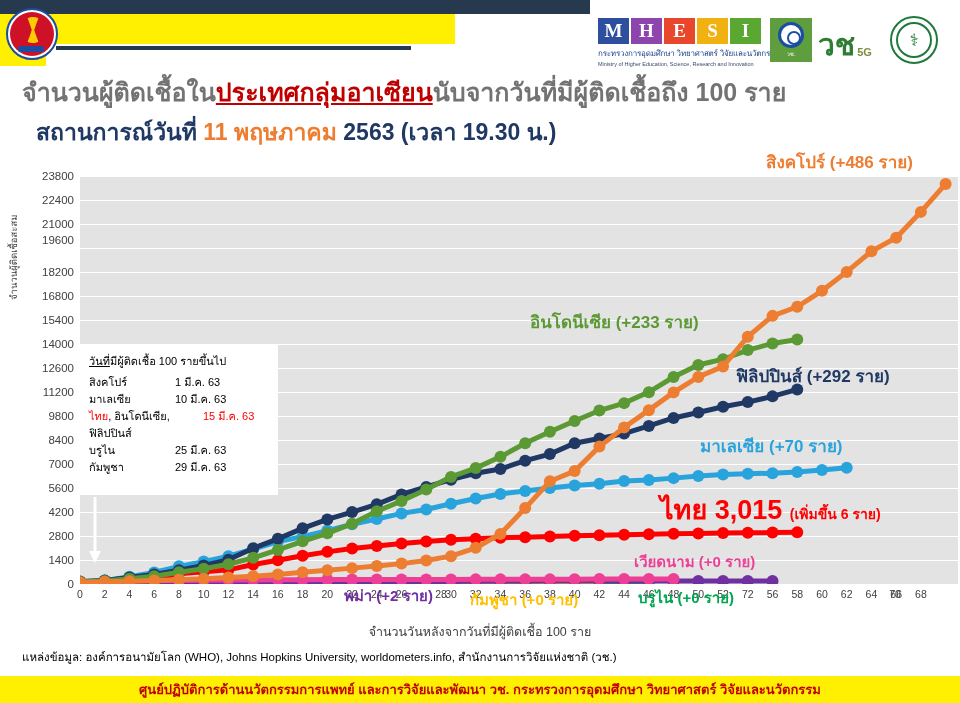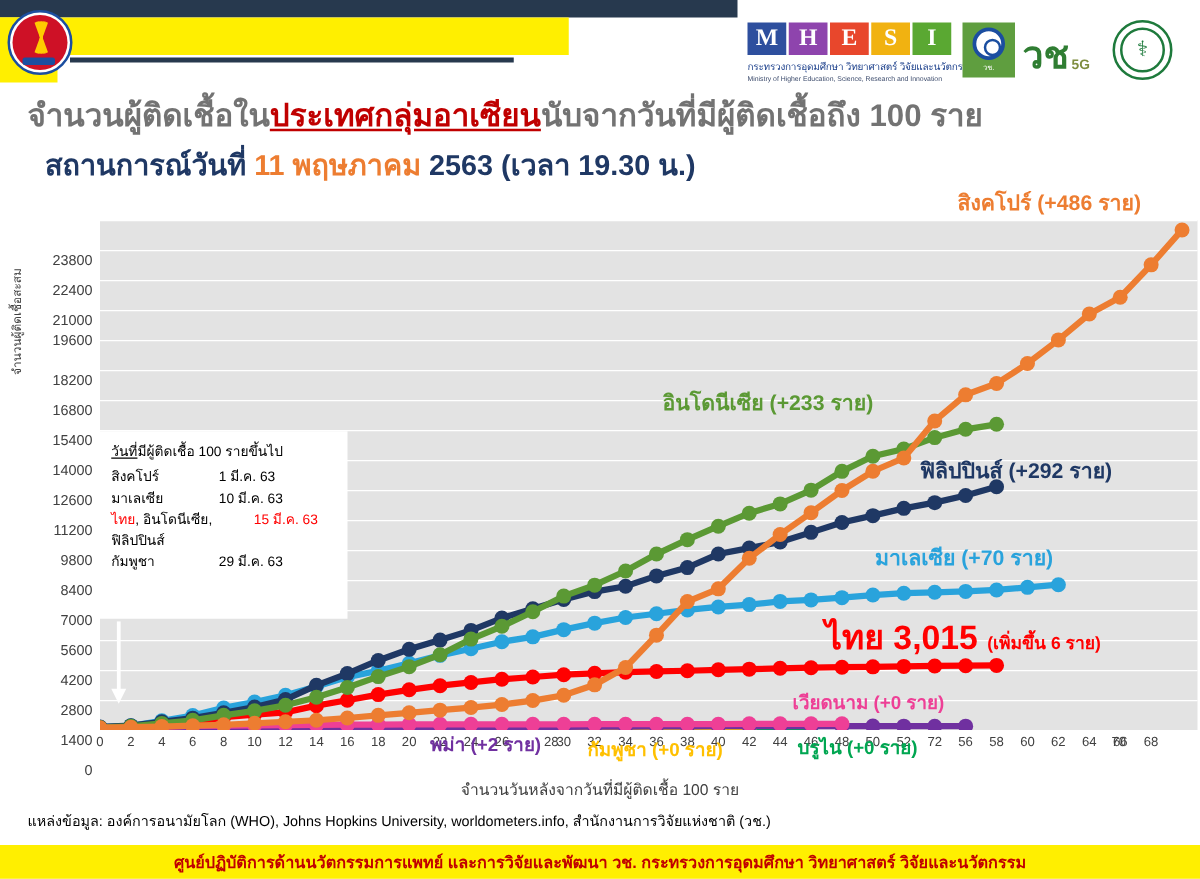--- a/index.html
+++ b/index.html
@@ -60,21 +60,21 @@
   #title-line1 .navy { color:#737373; }
   #title-line2 { position:absolute; left:36px; top:114px; font-size:23px; font-weight:bold; color:#1f3864; white-space:nowrap; }
   #title-line2 .orange { color:#ed7d31; }
 
   
   #chart-area { position:absolute; left:80px; top:176px; width:878px; height:408px; background:#e3e3e3; }
   .gridline { position:absolute; left:0; width:100%; height:1px; background:#ffffff; }
   #plot-svg { position:absolute; left:0; top:0; width:878px; height:408px; }
 
   .y-tick { position:absolute; right:0; width:70px; text-align:right; font-size:11.5px; color:#404040;
-            transform:translateY(-50%);margin-top:33px; }
+            transform:translateY(-50%); }
   #y-ticks { position:absolute; left:0px; top:176px; width:74px; height:408px; }
   #y-axis-title { position:absolute; left:6px; top:300px; font-size:9.5px; color:#404040;
                   transform:rotate(-90deg); transform-origin:left top; white-space:nowrap; }
 
   #x-ticks { position:absolute; left:80px; top:588px; width:878px; height:16px; }
   .x-tick { position:absolute; top:0; font-size:10.5px; color:#404040; transform:translateX(-50%); }
   #x-axis-title { position:absolute; left:0; top:622px; width:960px; text-align:center;
                   font-size:12.5px; color:#404040; }
 
   
@@ -528,20 +528,24 @@
       </div>
       <div class="lg-row">
         <span class="lg-name">มาเลเซีย</span>
         <span class="lg-date">10 มี.ค. 63</span>
       </div>
       <div class="lg-row hl">
         <span class="lg-name"><span class="red">ไทย</span>, อินโดนีเซีย, ฟิลิปปินส์</span>
         <span class="lg-date">15 มี.ค. 63</span>
       </div>
       <div class="lg-row">
+        <span class="lg-name">บรูไน</span>
+        <span class="lg-date">25 มี.ค. 63</span>
+      </div>
+      <div class="lg-row">
         <span class="lg-name">กัมพูชา</span>
         <span class="lg-date">29 มี.ค. 63</span>
       </div>
     </div>
 </div>
 
 <svg id="legend-arrow" viewBox="0 0 14 68">
   <line x1="7" y1="0" x2="7" y2="56" stroke="#ffffff" stroke-width="3"></line>
   <polygon points="1,54 13,54 7,66" fill="#ffffff"></polygon>
 </svg>

